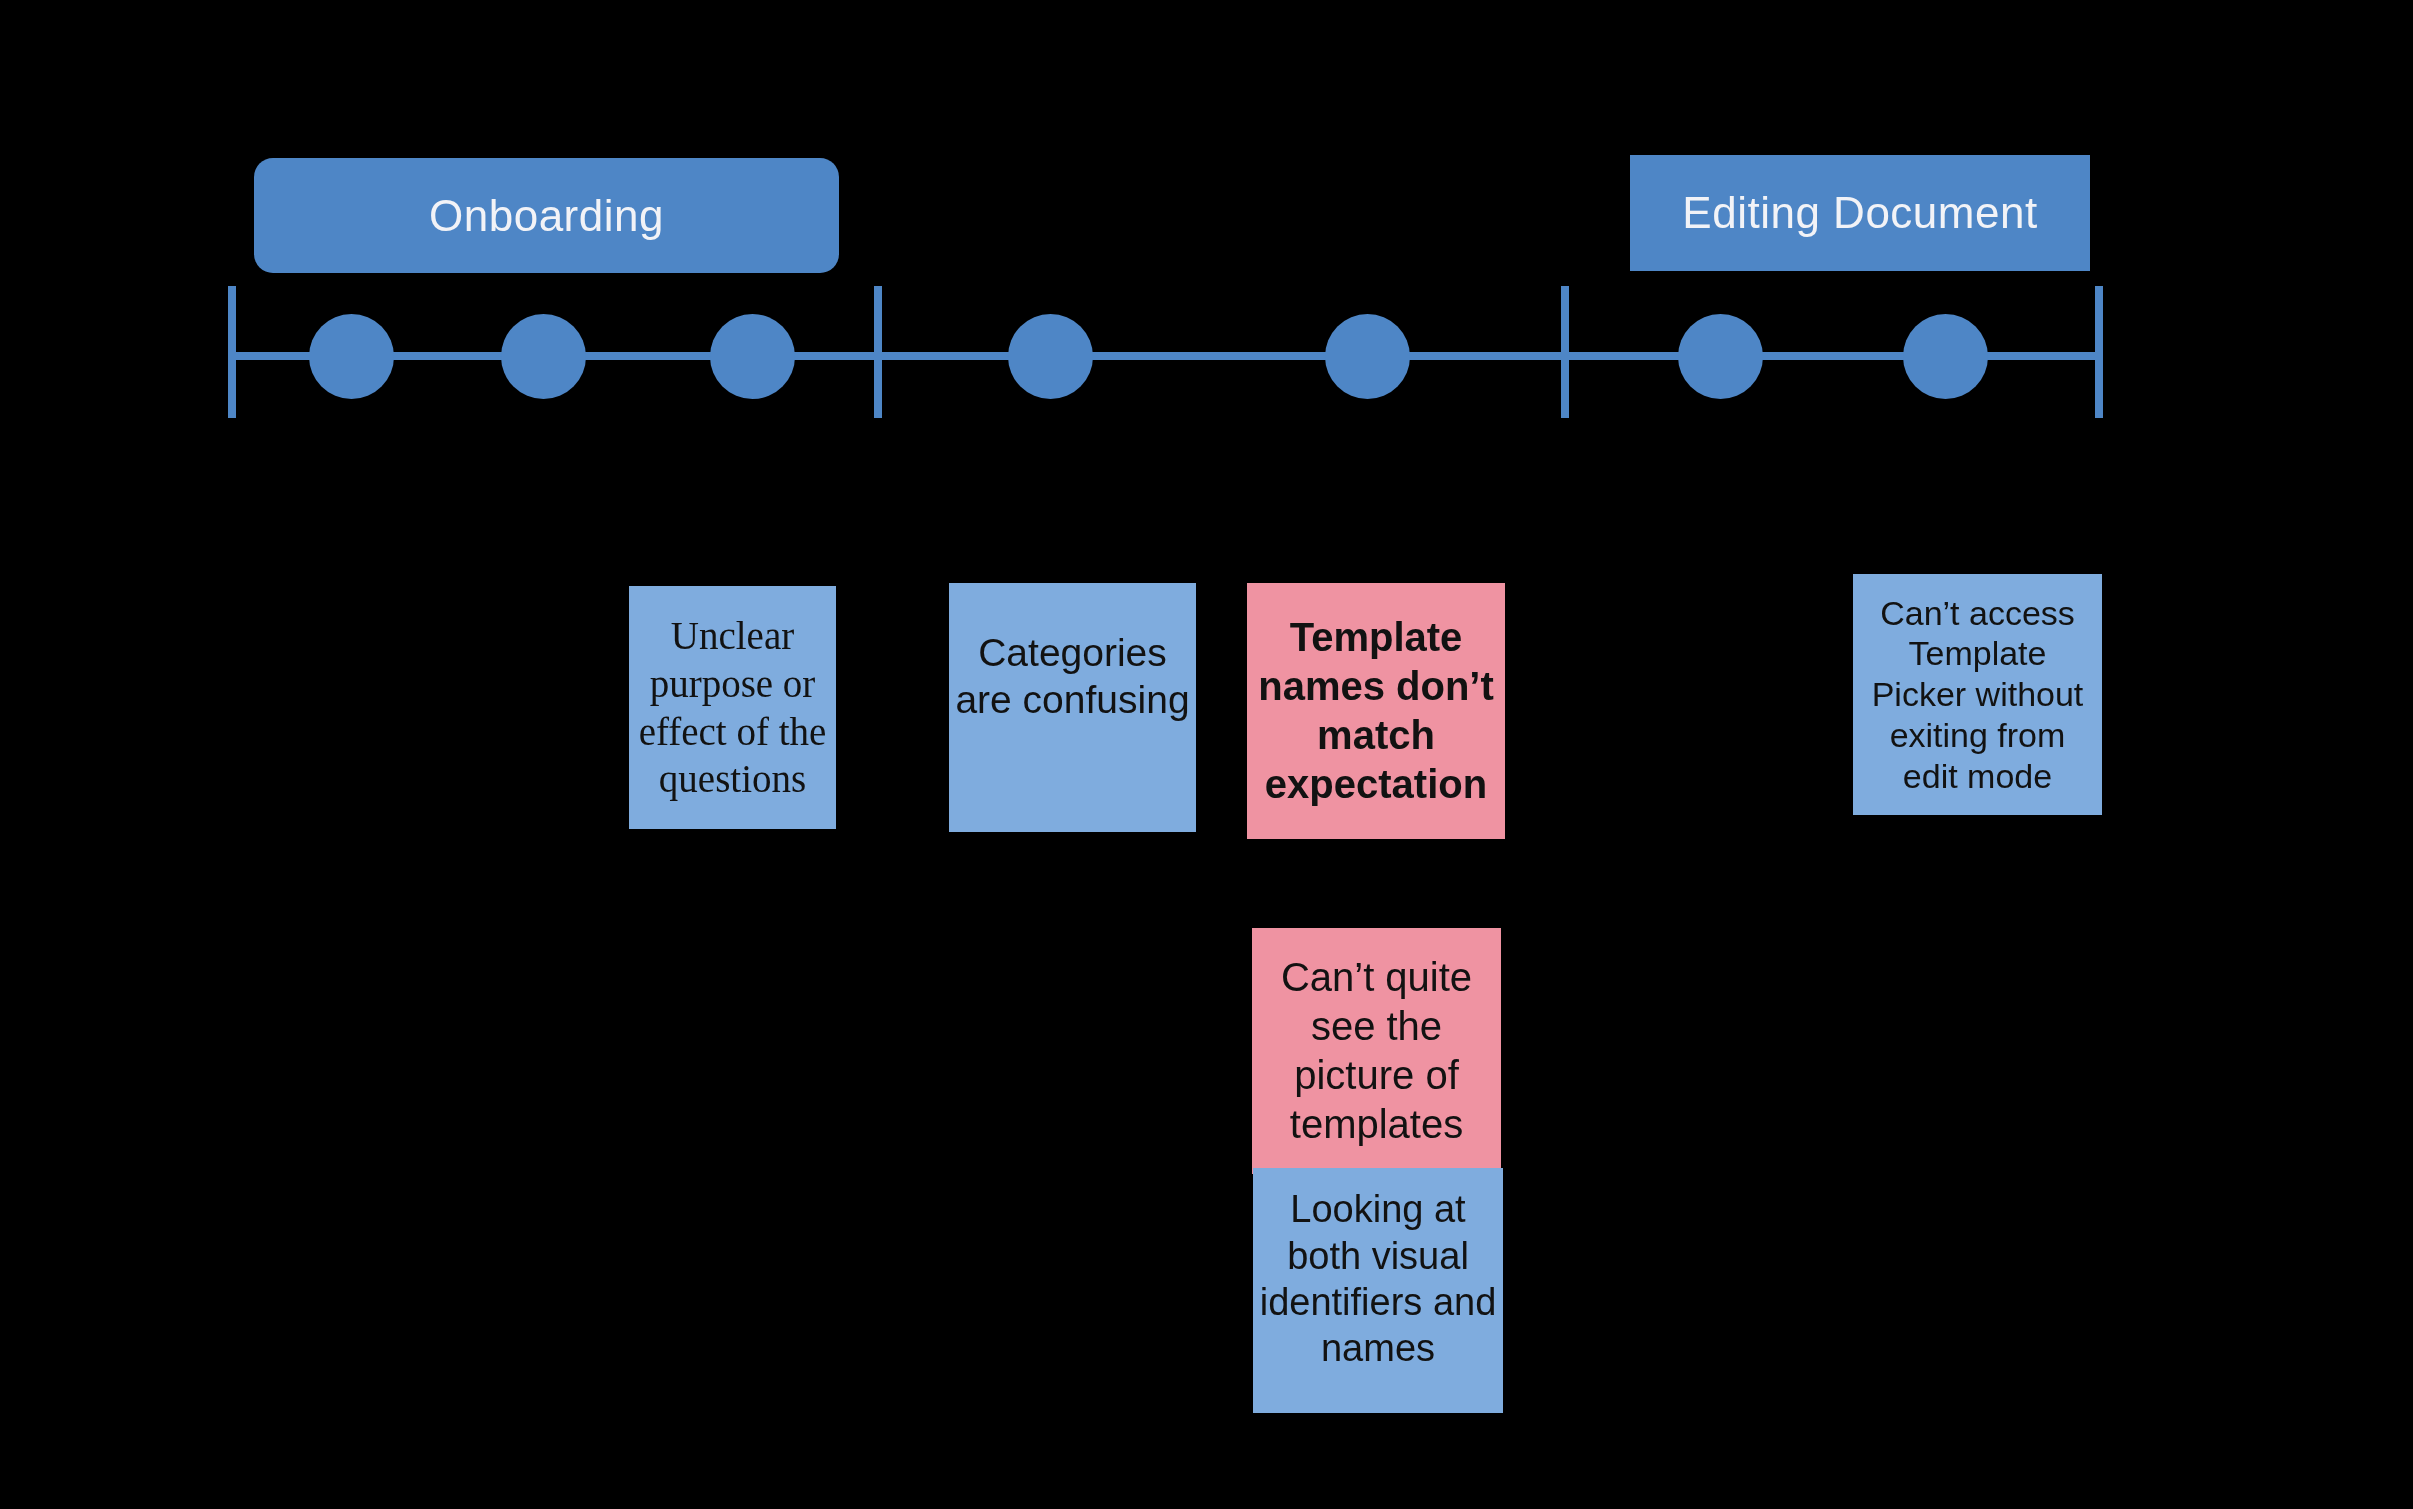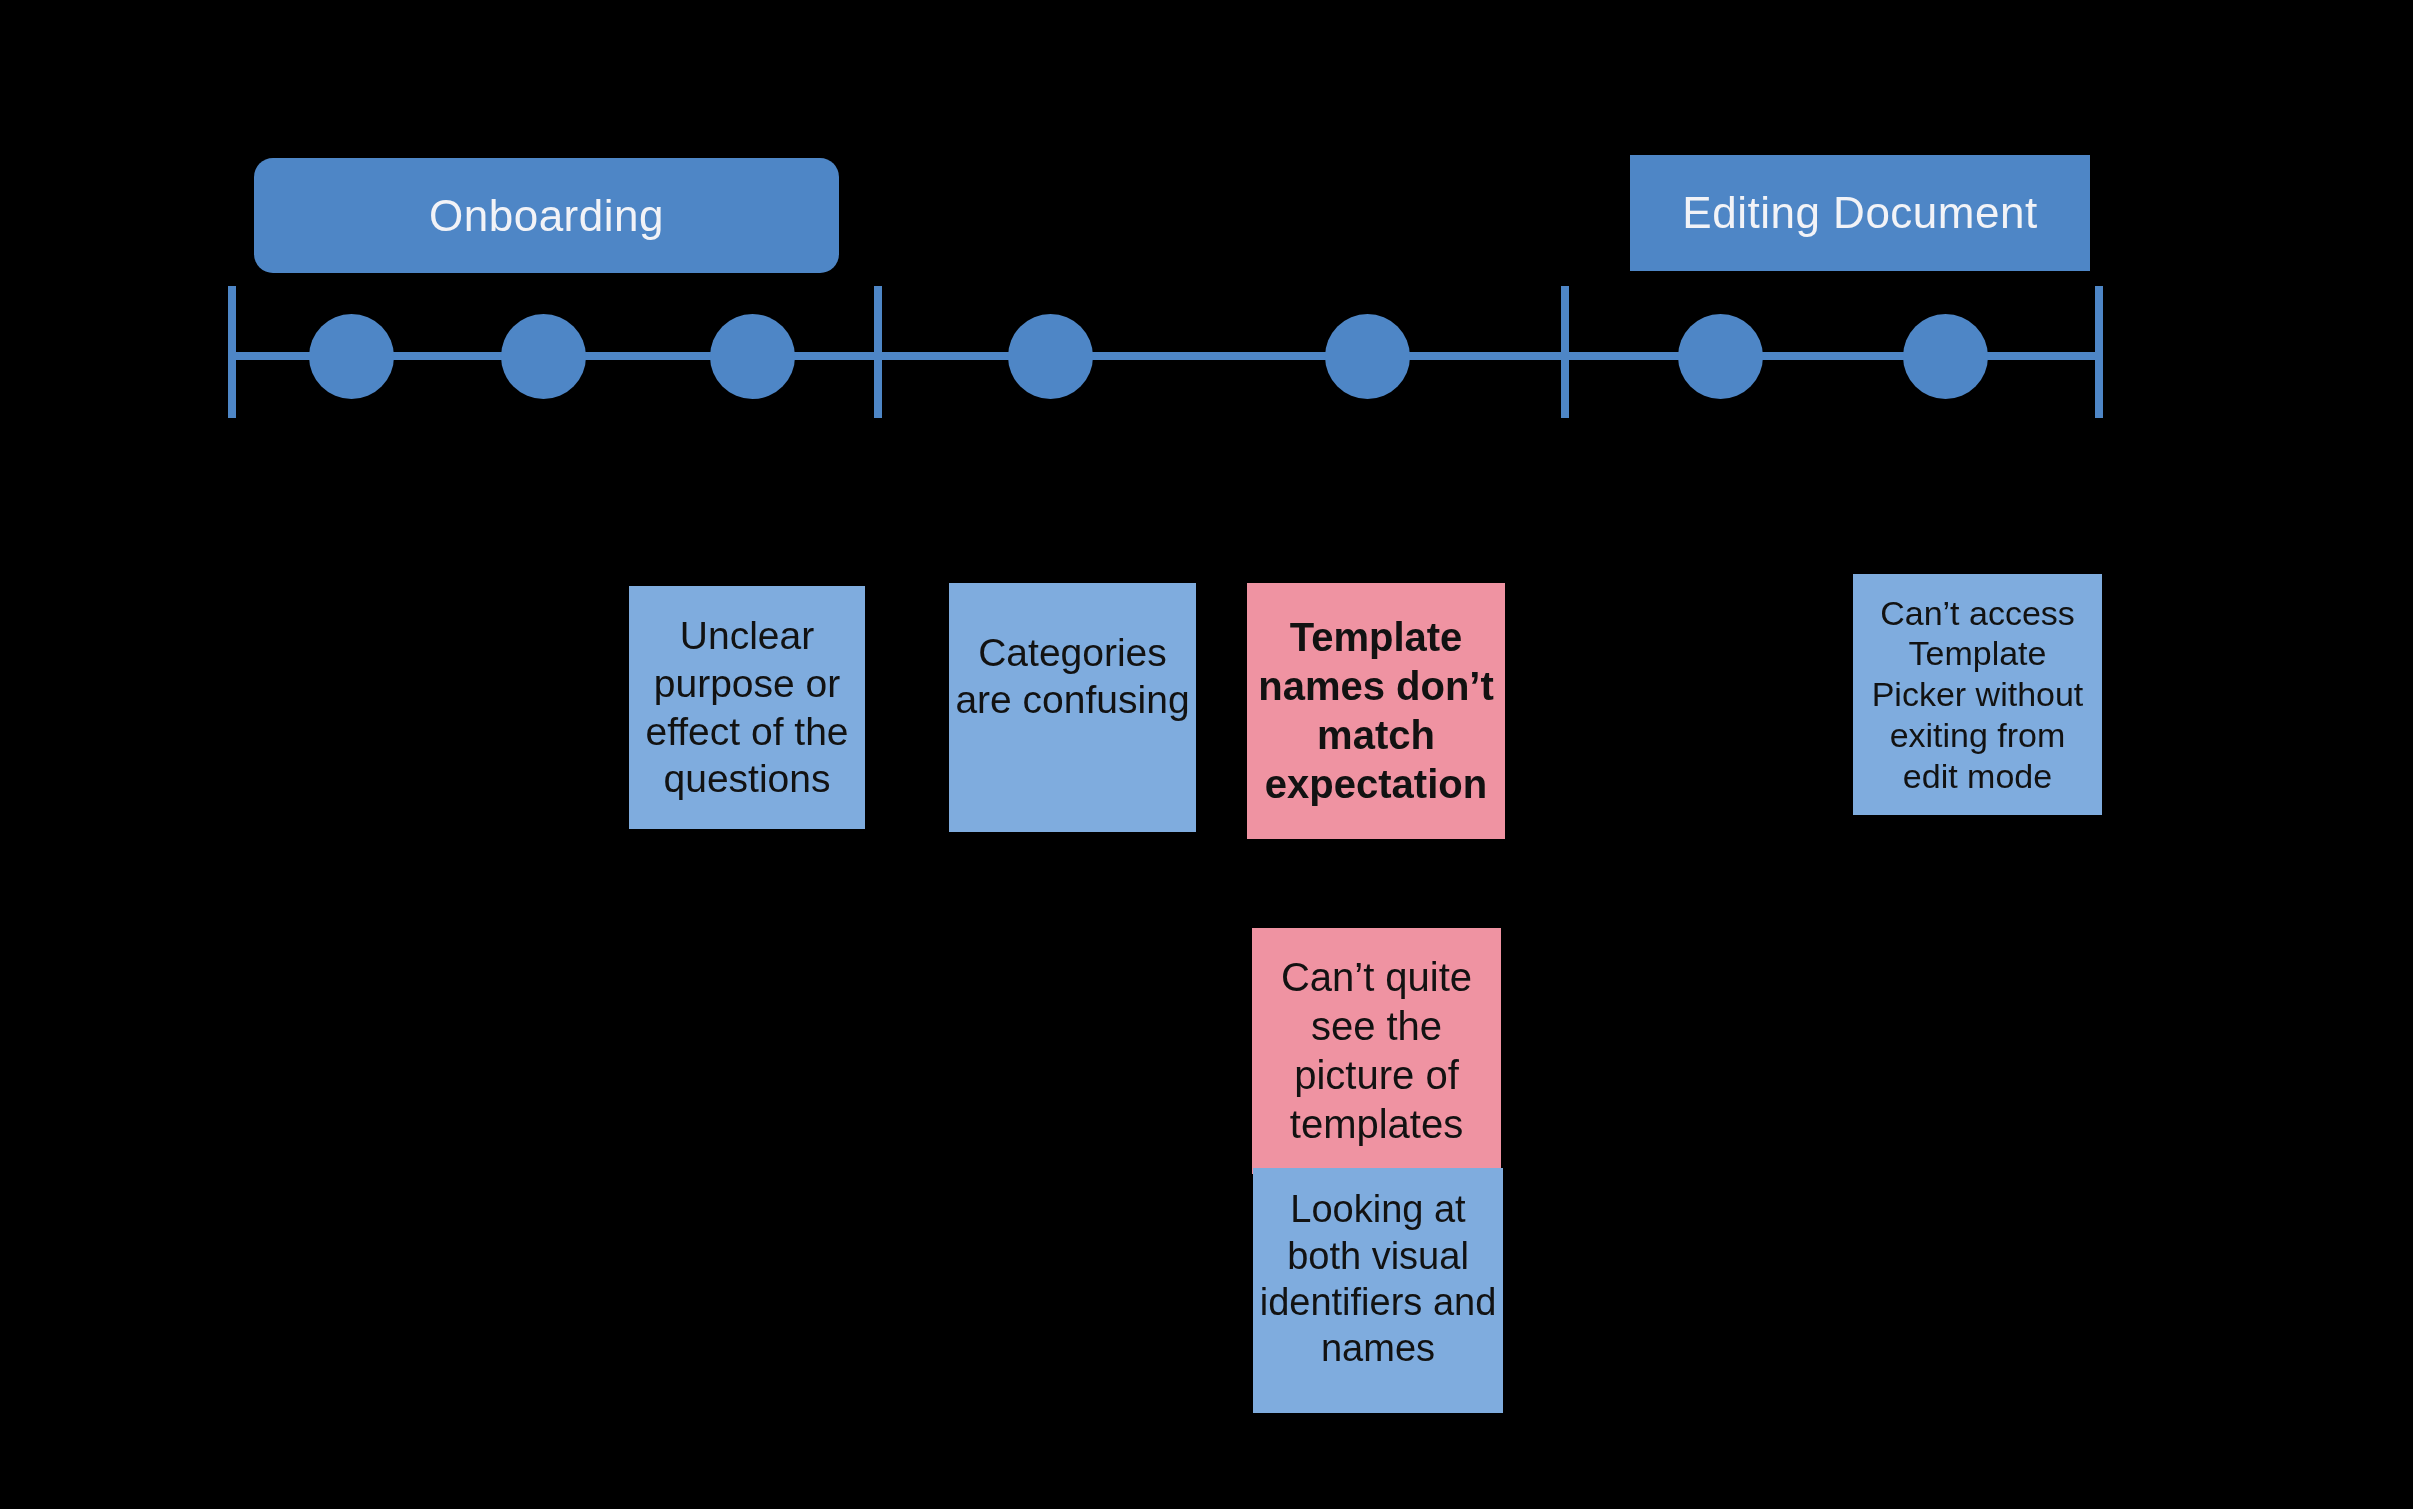--- a/index.html
+++ b/index.html
@@ -86,21 +86,21 @@
     <div class="tl-dot" style="left:501px; top:314px;"></div>
     <div class="tl-dot" style="left:710px; top:314px;"></div>
 
     <div class="tl-dot" style="left:1008px; top:314px;"></div>
     <div class="tl-dot" style="left:1325px; top:314px;"></div>
 
     <div class="tl-dot" style="left:1678px; top:314px;"></div>
     <div class="tl-dot" style="left:1903px; top:314px;"></div>
   </div>
 
-  <div class="note blue" style="left:629px; top:586px; width:236px; height:243px;">Unclear purpose or effect of the questions</div>
+  <div class="note blue" style="left:629px; top:586px; width:207px; height:243px;font-family:Liberation Serif, serif;">Unclear purpose or effect of the questions</div>
 
   <div class="note blue" style="left:949px; top:583px; width:247px; height:249px; padding-bottom:68px;">Categories are confusing</div>
 
   <div class="note pink" style="left:1247px; top:583px; width:258px; height:256px; font-size:40px;font-weight:bold;">Template names don’t match expectation</div>
 
   <div class="note pink" style="left:1252px; top:928px; width:249px; height:246px; font-size:40px;">Can’t quite see the picture of templates</div>
 
   <div class="note blue" style="left:1253px; top:1168px; width:250px; height:245px; font-size:38px; padding-bottom:29px;">Looking at both visual identifiers and names</div>
 
   <div class="note blue" style="left:1853px; top:574px; width:249px; height:241px; font-size:34px; line-height:1.2;">Can’t access Template Picker without exiting from edit mode</div>

